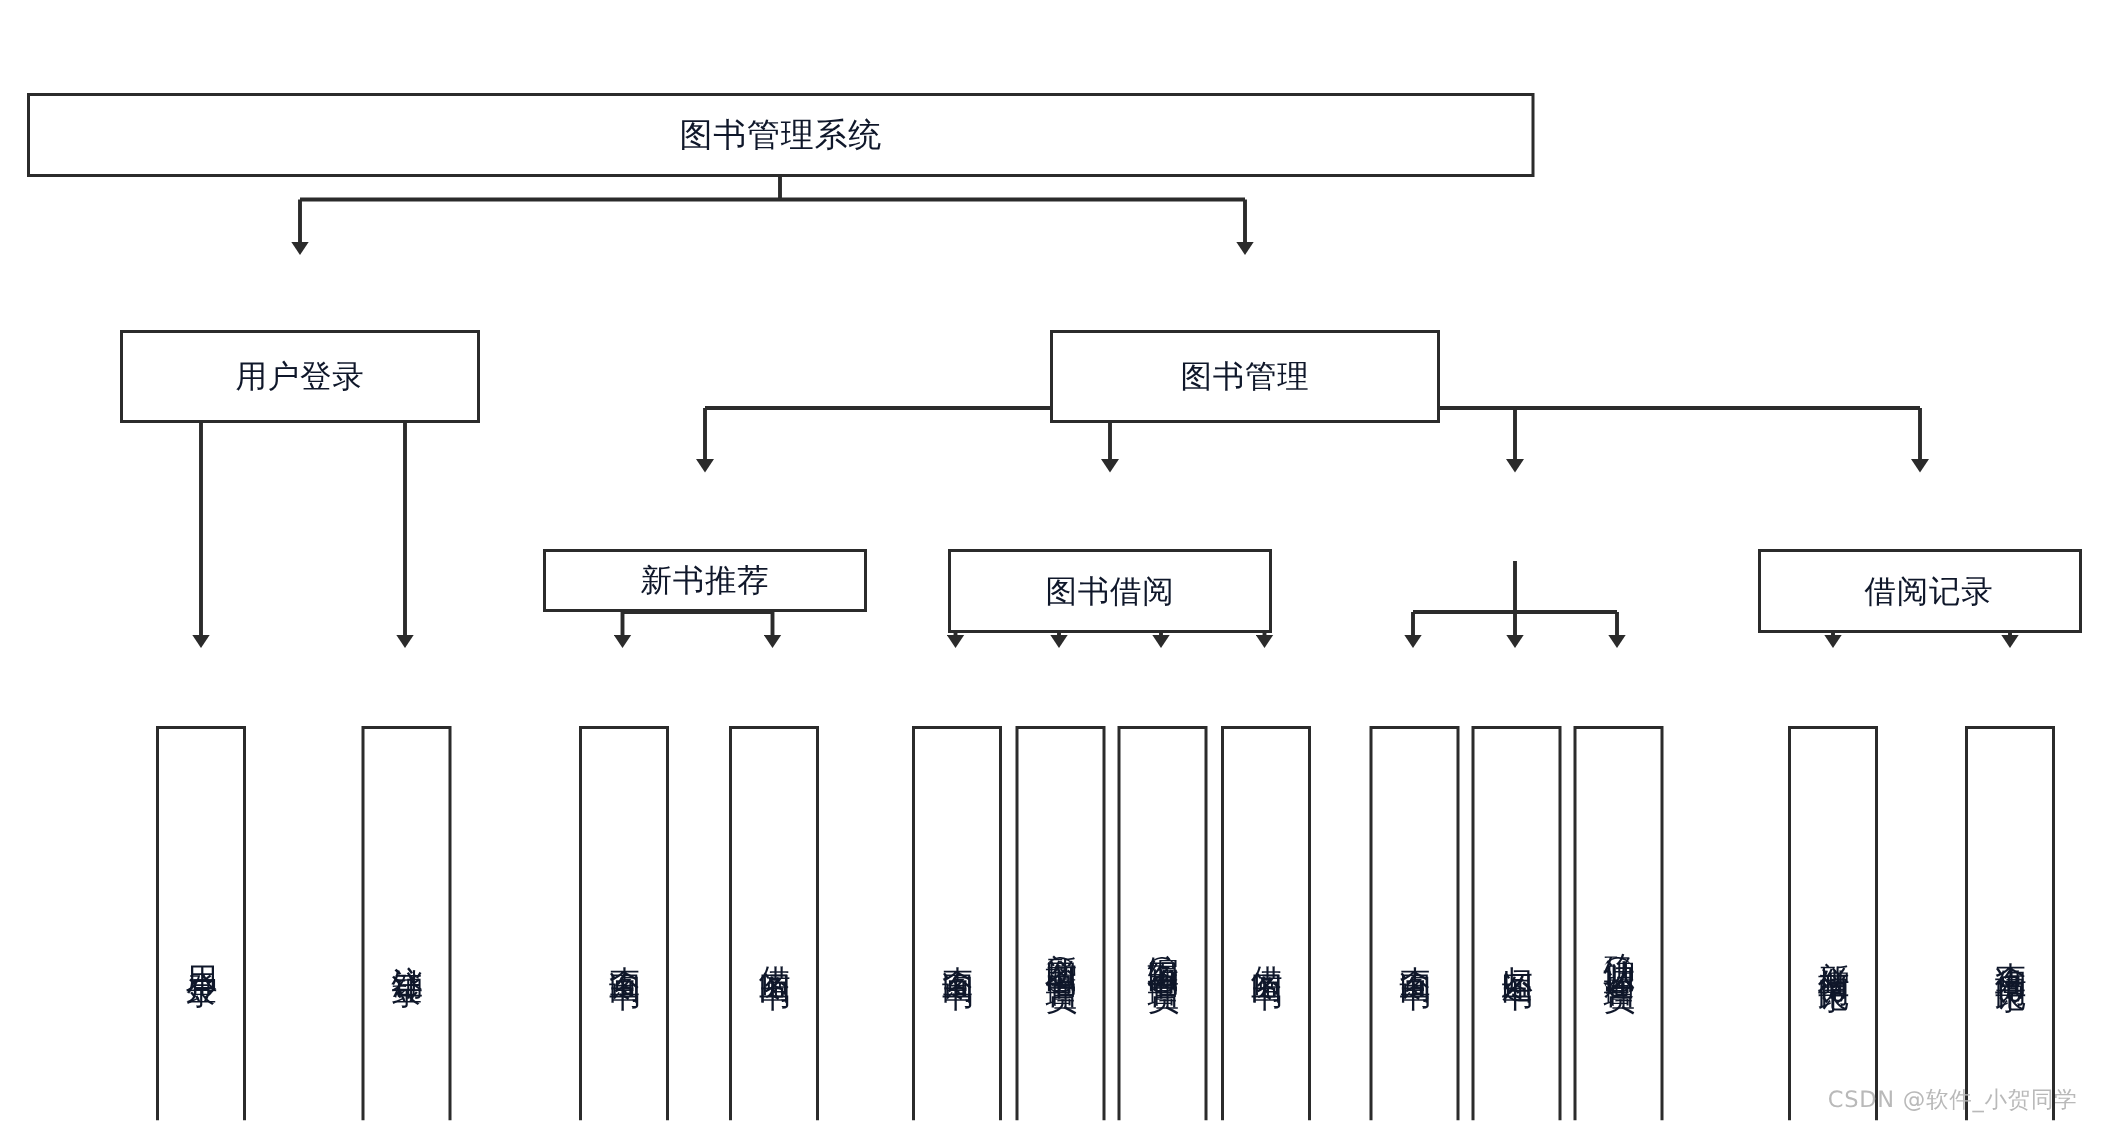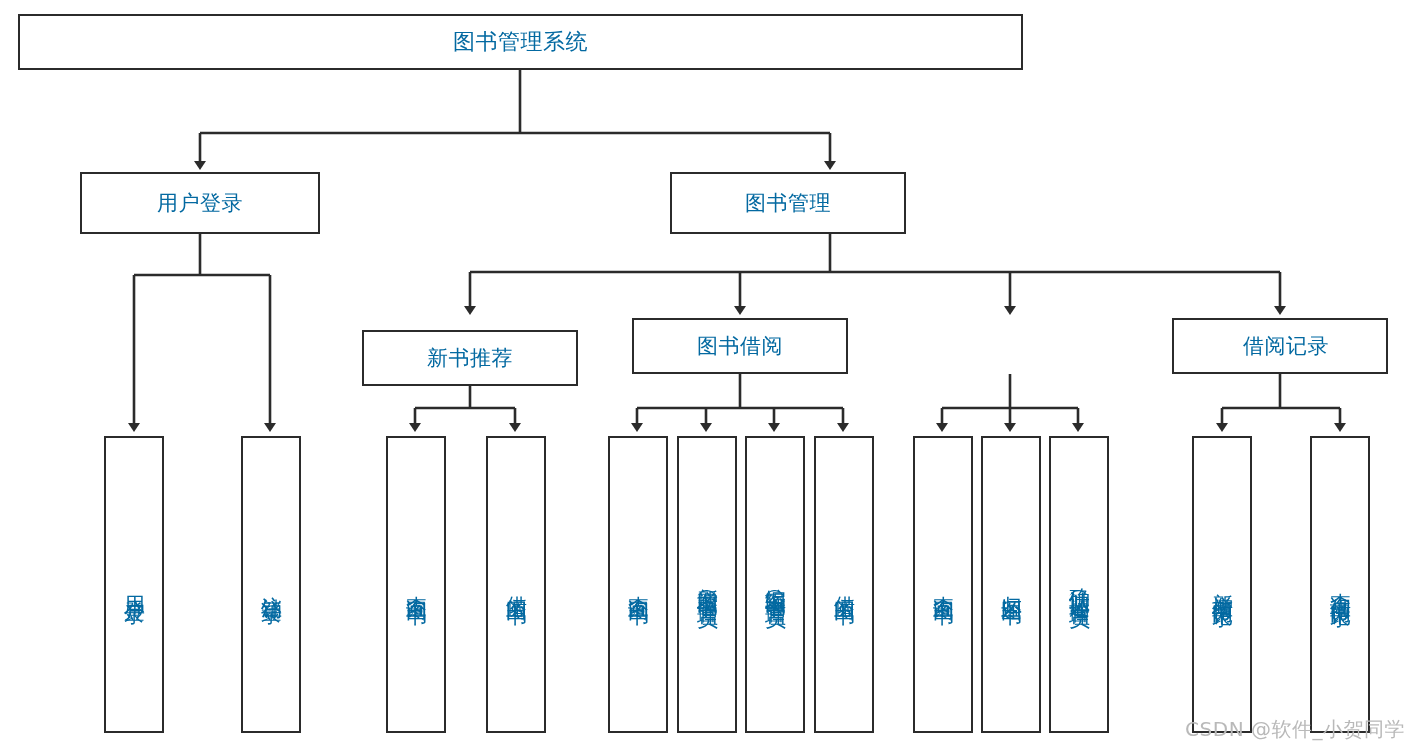--- a/index.html
+++ b/index.html
@@ -26,21 +26,22 @@
     pointer-events: none;
   }
   .node {
     position: absolute;
     box-sizing: border-box;
     background: #ffffff;
     border: 2.4px solid #2b2b2b;
     display: flex;
     align-items: center;
     justify-content: center;
-    color: #0369a1;
+    color: #0f172a;
+    margin-top: 48px;
   }
   .node.horiz {
     font-size: 21px;
     letter-spacing: 0.5px;
   }
   .node.vert {
     writing-mode: vertical-rl;
     text-orientation: upright;
     font-size: 21px;
     letter-spacing: 3px;
@@ -50,23 +51,23 @@
   .node.vert .vtext {
     writing-mode: vertical-rl;
     text-orientation: upright;
     white-space: nowrap;
   }
   .node.root {
     font-size: 22px;
   }
   .watermark {
     position: absolute;
-    right: 0;
+    right: 20px;
     bottom: 4px;
-    font-size: 20px;
+    font-size: 15px;
     color: #b9b9b9;
     letter-spacing: 0.5px;
     white-space: nowrap;
   }
 </style>
 </head>
 <body>
 
 <div id="canvas">
 
@@ -120,25 +121,25 @@
     </g>
   </svg>
 
   <div class="node horiz root" style="left:18px; top:14px; width:1005px; height:56px;">
     <span>图书管理系统</span>
   </div>
 
   <div class="node horiz" style="left:80px; top:172px; width:240px; height:62px;">
     <span>用户登录</span>
   </div>
-  <div class="node horiz" style="left:670px; top:172px; width:236px; height:62px;">
+  <div class="node horiz" style="left:700px; top:172px; width:260px; height:62px;">
     <span>图书管理</span>
   </div>
 
-  <div class="node horiz" style="left:362px; top:330px; width:216px; height:56px;">
+  <div class="node horiz" style="left:362px; top:318px; width:216px; height:42px;">
     <span>新书推荐</span>
   </div>
   <div class="node horiz" style="left:632px; top:318px; width:216px; height:56px;align-items:center;">
     <span>图书借阅</span>
   </div>
   <div class="node horiz" style="left:1172px; top:318px; width:216px; height:56px;padding-left:12px;">
     <span>借阅记录</span>
   </div>
 
   <div class="node vert" style="left:104px; top:436px; width:60px; height:297px;">

